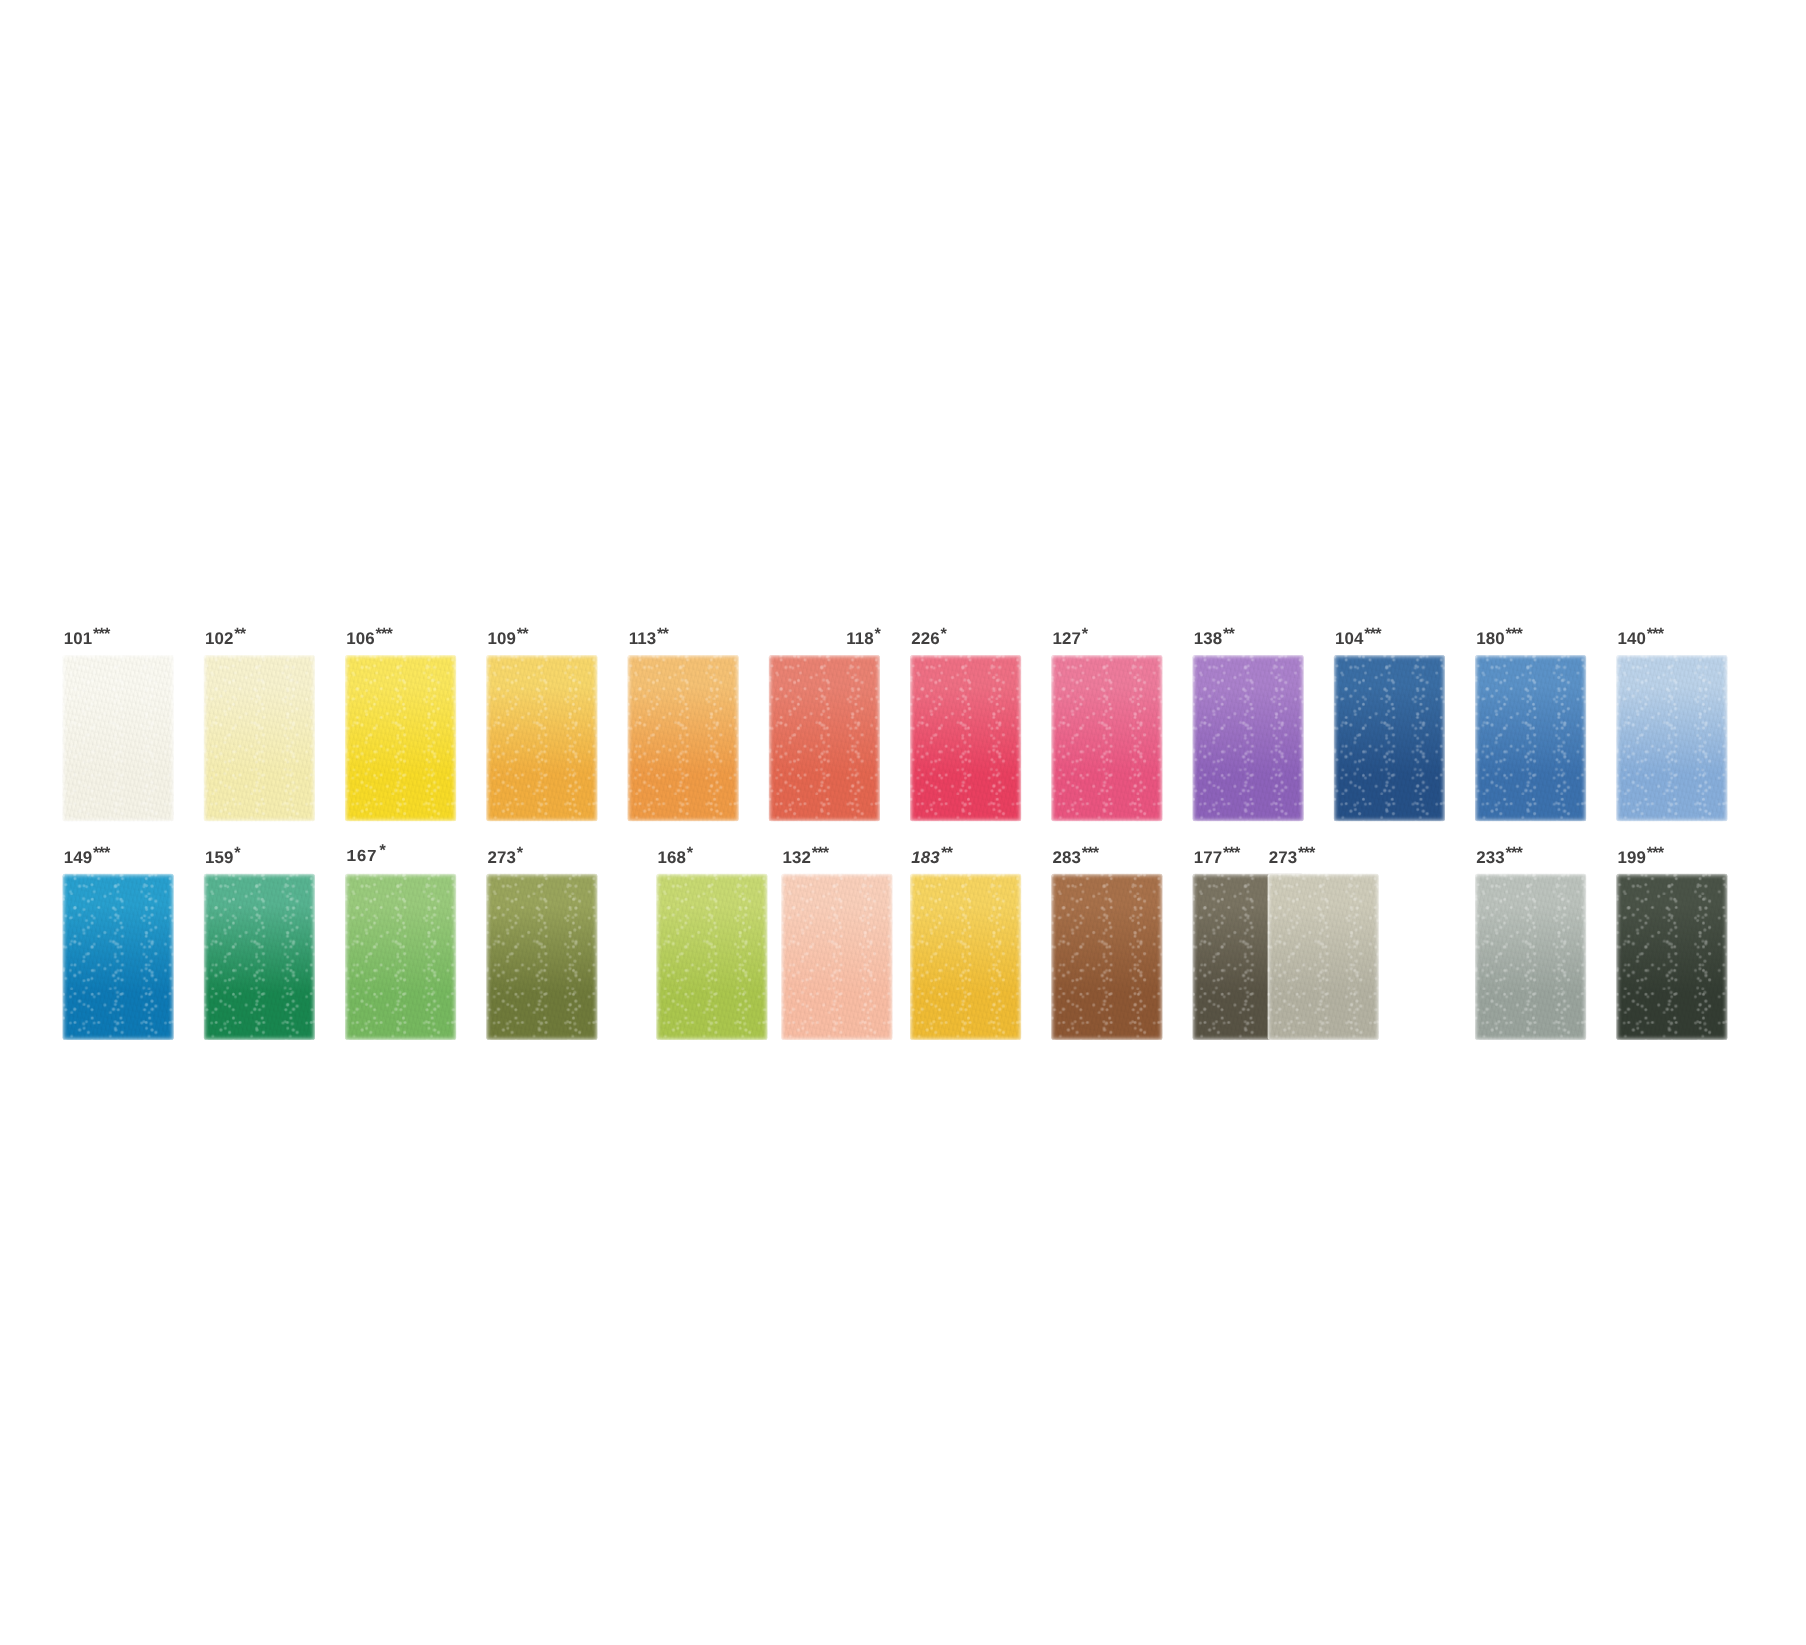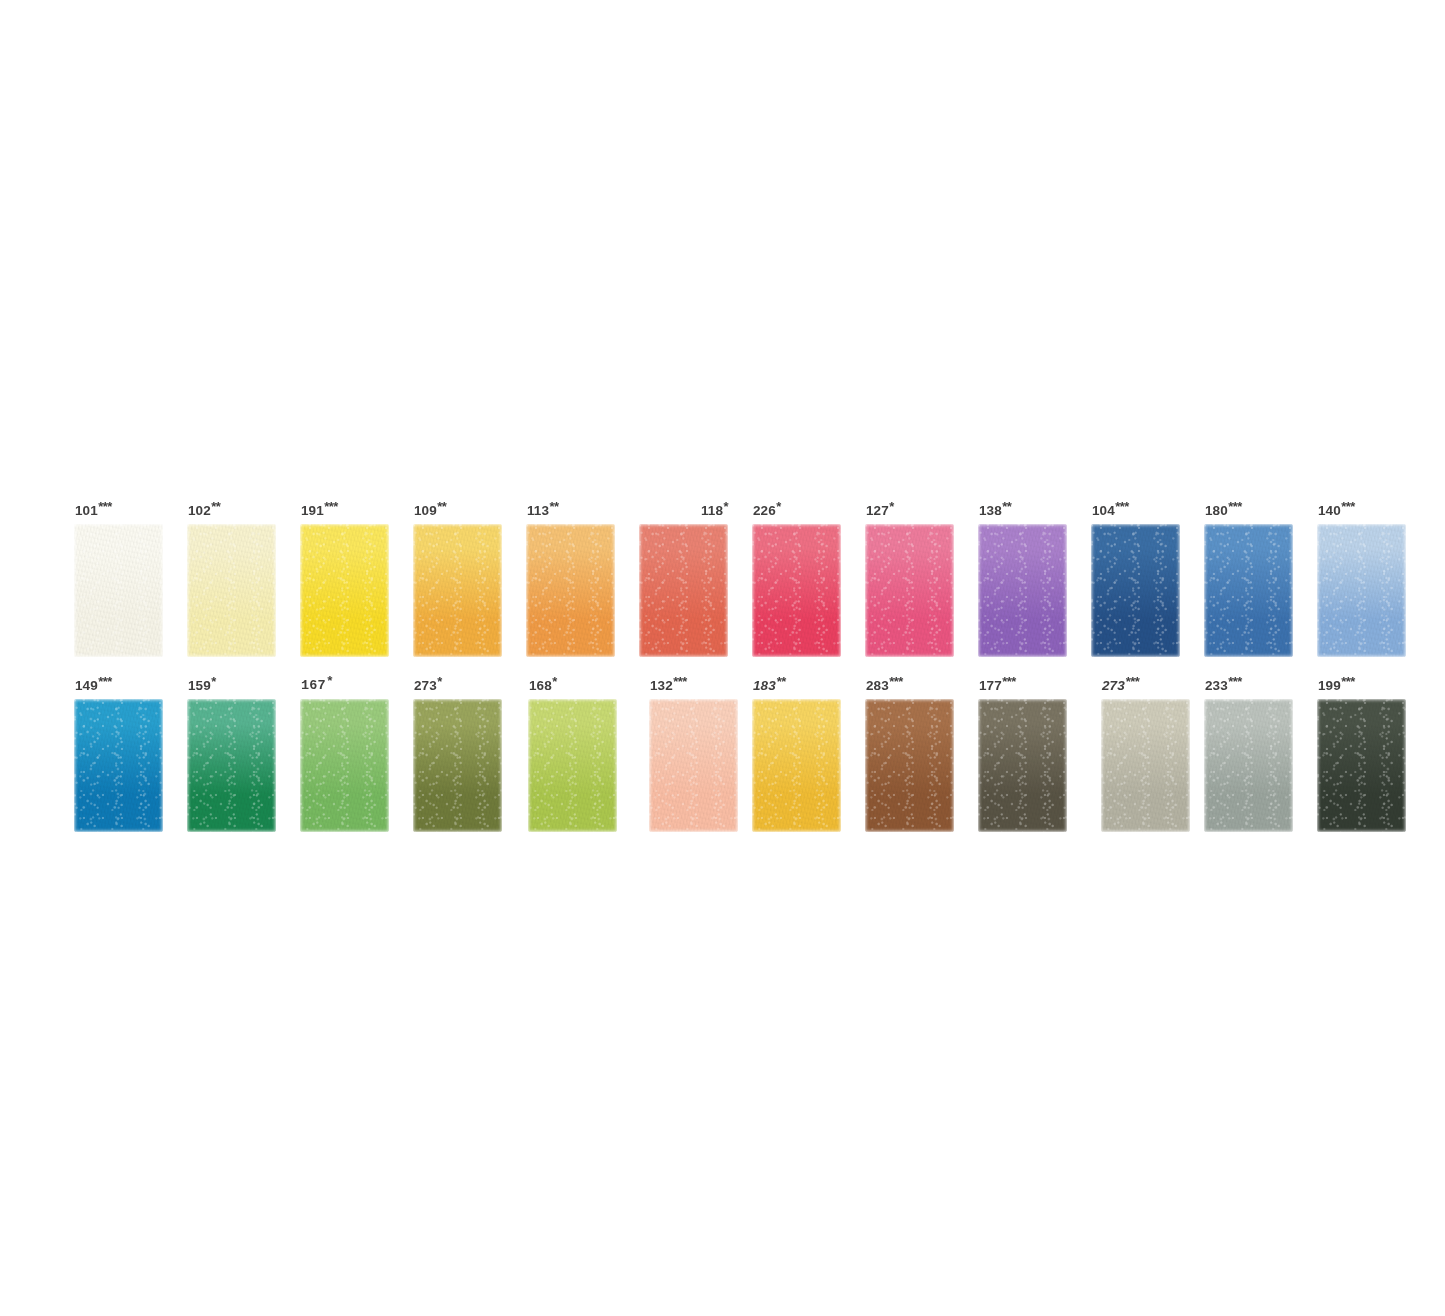--- a/index.html
+++ b/index.html
@@ -31,21 +31,20 @@
 
   .swatch-row {
     position: relative;
     height: 175px;
   }
 
   .swatch-cell {
     position: absolute;
     top: 0;
     width: 89px;
-    margin-left: 24px;
   }
 
   .swatch-label {
     font-size: 13.5px;
     font-weight: bold;
     color: #403f3f;
     letter-spacing: 0.1px;
     line-height: 1;
     height: 16px;
     white-space: nowrap;
@@ -149,21 +148,21 @@
         <div class="swatch-cell" style="left: 113px;">
           <div class="swatch-label"><span>102</span><span class="stars">**</span></div>
           <div class="swatch-chip" style="width: 89px; height: 133px;">
             <div class="chip-base" style="background: linear-gradient(rgb(248, 243, 207) 0%, rgb(248, 243, 207) 18%, rgb(246, 238, 176) 72%, rgb(246, 238, 176) 100%);"></div>
             <div class="chip-grain"></div>
             <div class="chip-speck"></div>
             <div class="chip-edge"></div>
           </div>
         </div>
         <div class="swatch-cell" style="left: 226px;">
-          <div class="swatch-label"><span>191</span><span class="stars">***</span></div>
+          <div class="swatch-label"><span>106</span><span class="stars">***</span></div>
           <div class="swatch-chip" style="width: 89px; height: 133px;">
             <div class="chip-base" style="background: linear-gradient(rgb(251, 232, 92) 0%, rgb(251, 232, 92) 18%, rgb(248, 220, 38) 72%, rgb(248, 220, 38) 100%);"></div>
             <div class="chip-grain"></div>
             <div class="chip-speck"></div>
             <div class="chip-edge"></div>
           </div>
         </div>
         <div class="swatch-cell" style="left: 339px;">
           <div class="swatch-label"><span>109</span><span class="stars">**</span></div>
           <div class="swatch-chip" style="width: 89px; height: 133px;">
@@ -276,21 +275,21 @@
         </div>
         <div class="swatch-cell" style="left: 339px;">
           <div class="swatch-label"><span>273</span><span class="stars">*</span></div>
           <div class="swatch-chip" style="width: 89px; height: 133px;">
             <div class="chip-base" style="background: linear-gradient(rgb(154, 165, 92) 0%, rgb(154, 165, 92) 18%, rgb(111, 122, 58) 72%, rgb(111, 122, 58) 100%);"></div>
             <div class="chip-grain"></div>
             <div class="chip-speck"></div>
             <div class="chip-edge"></div>
           </div>
         </div>
-        <div class="swatch-cell" style="left: 454px;">
+        <div class="swatch-cell" style="left: 475px;">
           <div class="swatch-label"><span>168</span><span class="stars">*</span></div>
           <div class="swatch-chip" style="width: 89px; height: 133px;">
             <div class="chip-base" style="background: linear-gradient(rgb(200, 218, 114) 0%, rgb(200, 218, 114) 18%, rgb(171, 199, 77) 72%, rgb(171, 199, 77) 100%);"></div>
             <div class="chip-grain"></div>
             <div class="chip-speck"></div>
             <div class="chip-edge"></div>
           </div>
         </div>
         <div class="swatch-cell" style="left: 575px;">
           <div class="swatch-label"><span>132</span><span class="stars">***</span></div>
@@ -321,21 +320,21 @@
         </div>
         <div class="swatch-cell" style="left: 904px;">
           <div class="swatch-label"><span>177</span><span class="stars">***</span></div>
           <div class="swatch-chip" style="width: 89px; height: 133px;">
             <div class="chip-base" style="background: linear-gradient(rgb(122, 116, 98) 0%, rgb(122, 116, 98) 18%, rgb(88, 83, 68) 72%, rgb(88, 83, 68) 100%);"></div>
             <div class="chip-grain"></div>
             <div class="chip-speck"></div>
             <div class="chip-edge"></div>
           </div>
         </div>
-        <div class="swatch-cell" style="left: 1027px; font-style: italic;">
+        <div class="swatch-cell" style="left: 964px;">
           <div class="swatch-label"><span>273</span><span class="stars">***</span></div>
           <div class="swatch-chip" style="width: 89px; height: 133px;">
             <div class="chip-base" style="background: linear-gradient(rgb(207, 204, 186) 0%, rgb(207, 204, 186) 18%, rgb(180, 178, 162) 72%, rgb(180, 178, 162) 100%);"></div>
             <div class="chip-grain"></div>
             <div class="chip-speck"></div>
             <div class="chip-edge"></div>
           </div>
         </div>
         <div class="swatch-cell" style="left: 1130px;">
           <div class="swatch-label"><span>233</span><span class="stars">***</span></div>

